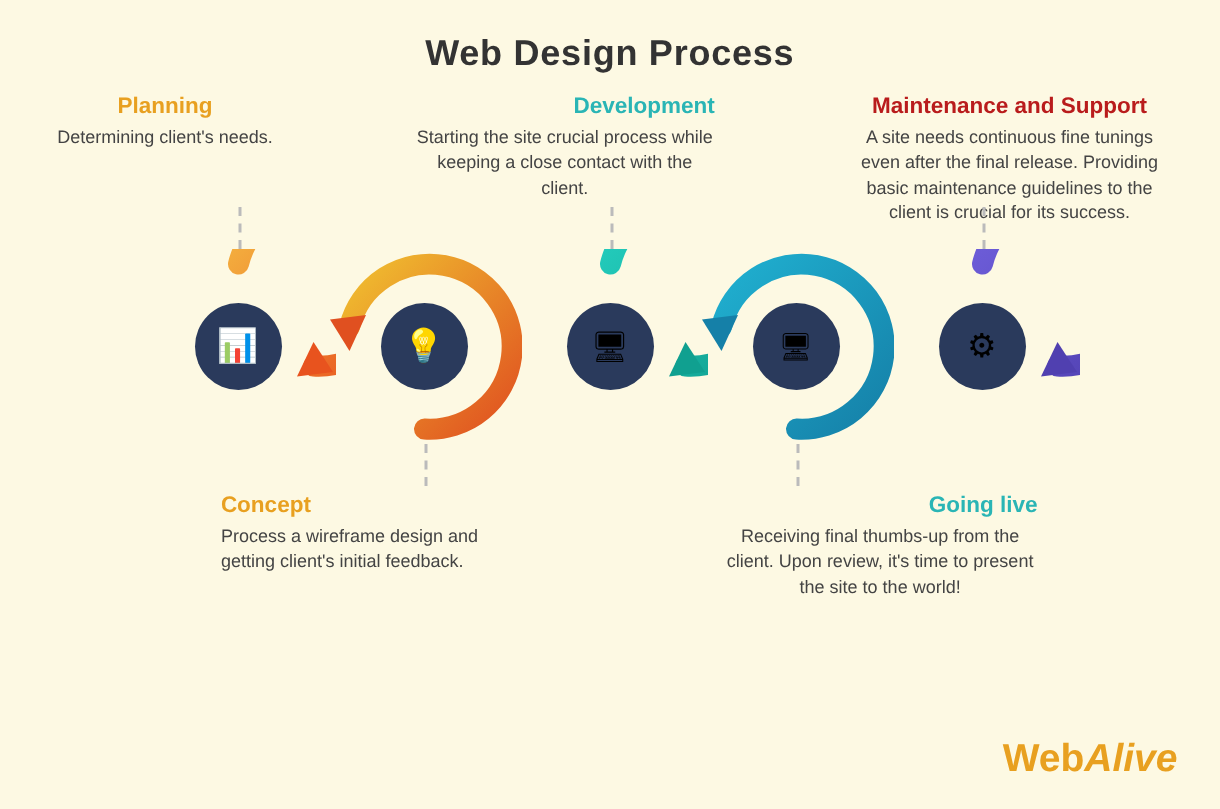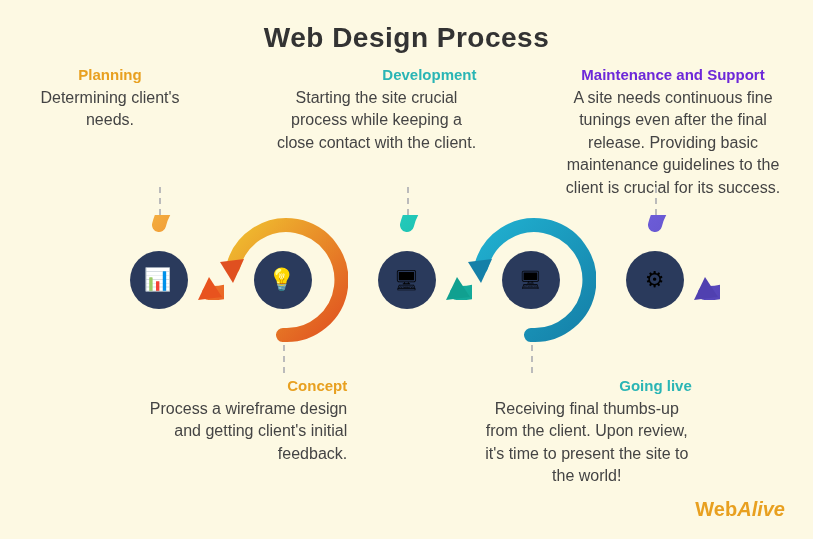--- a/index.html
+++ b/index.html
@@ -13,37 +13,37 @@
     }
     .container {
       width: 813px;
       height: 539px;
       position: relative;
       display: flex;
       flex-direction: column;
       align-items: center;
     }
     .main-title {
-      font-size: 28px;
+      font-size: 24px;
       font-weight: bold;
       color: #333;
       margin-top: 22px;
       margin-bottom: 10px;
       letter-spacing: 0.5px;
     }
     .label-title {
       font-size: 15px;
       font-weight: bold;
       margin-bottom: 4px;
     }
     .label-title.orange { color: #e8a020; }
     .label-title.teal { color: #2ab5b5; text-align: right; }
-    .label-title.purple { color: #6d28d9; }
+    .label-title.purple { color: #b91c1c; }
     .label-desc {
-      font-size: 16px;
+      font-size: 12px;
       color: #444;
       line-height: 1.4;
     }
     .circle-wrap {
       position: relative;
       width: 130px;
       height: 130px;
       display: flex;
       align-items: center;
       justify-content: center;
@@ -63,21 +63,21 @@
       display: flex;
       align-items: center;
       justify-content: center;
       z-index: 2;
       position: relative;
     }
     .watermark {
       position: absolute;
       bottom: 18px;
       right: 28px;
-      font-size: 20px;
+      font-size: 26px;
       font-weight: bold;
       color: #2a3a6a;
     }
     .watermark span {
       color: #e8a020;
     }
   </style>
 </head>
 <body>
 
@@ -193,21 +193,21 @@
       </svg>
       <div class="inner-circle">
         <span style="font-size:22px;">⚙</span>
       </div>
     </div>
 
   </div>
 
   <div style="display:flex; width:100%; padding:0 30px; justify-content:space-around; margin-top:32px;">
 
-    <div style="text-align:right; width:200px; margin-left:50px;">
+    <div style="text-align:left; width:200px; margin-left:50px;">
       <div class="label-title orange">Concept</div>
       <div class="label-desc">Process a wireframe design and getting client's initial feedback.</div>
     </div>
 
     <div style="text-align:center; width:210px; margin-right:24px;">
       <div class="label-title teal">Going live</div>
       <div class="label-desc">Receiving final thumbs-up from the client. Upon review, it's time to present the site to the world!</div>
     </div>
   </div>
 

